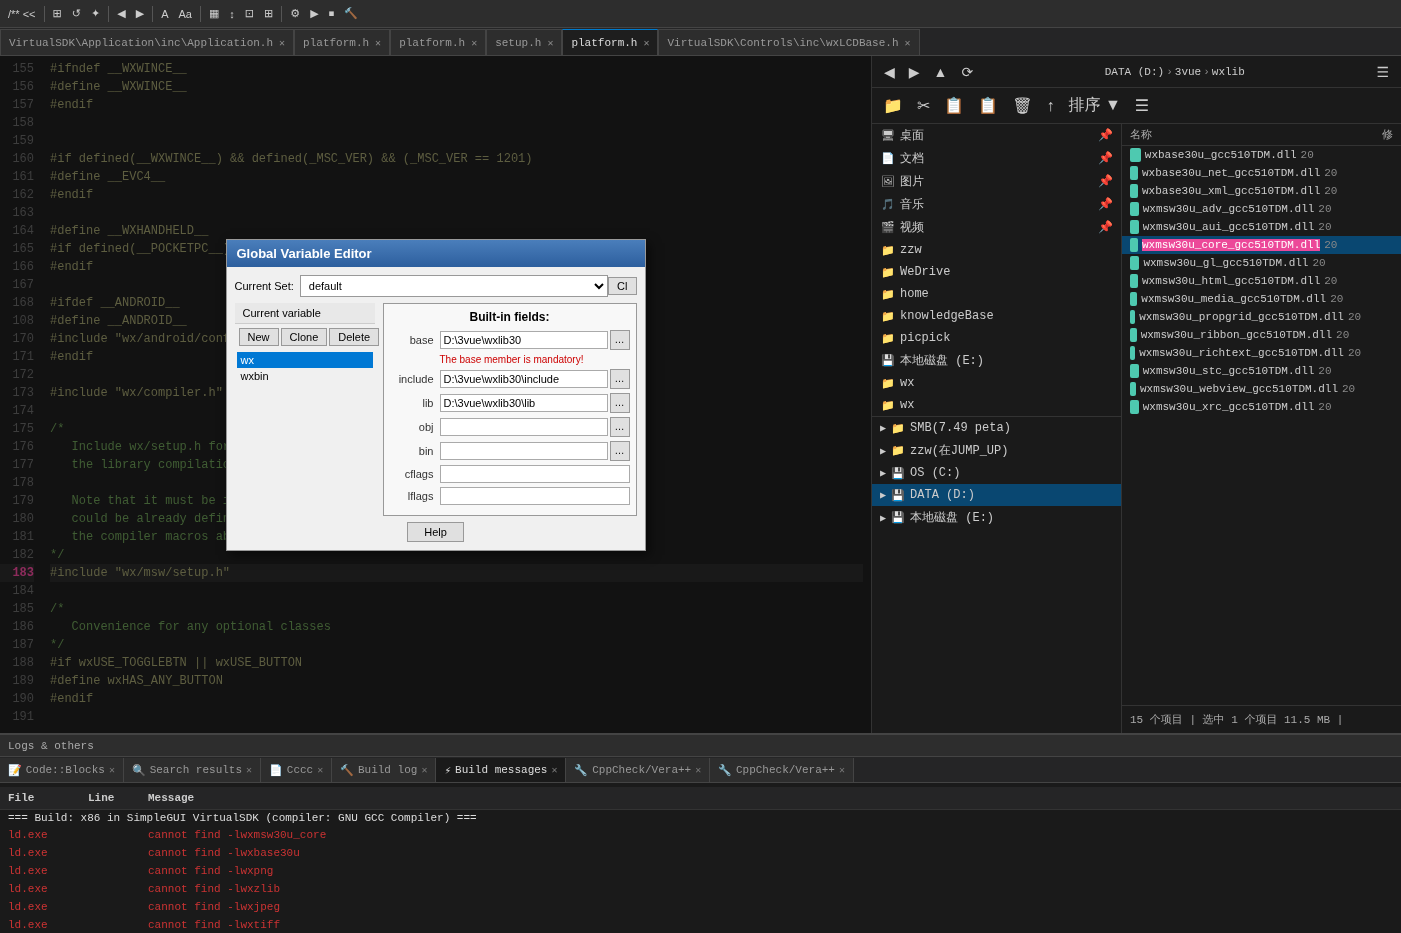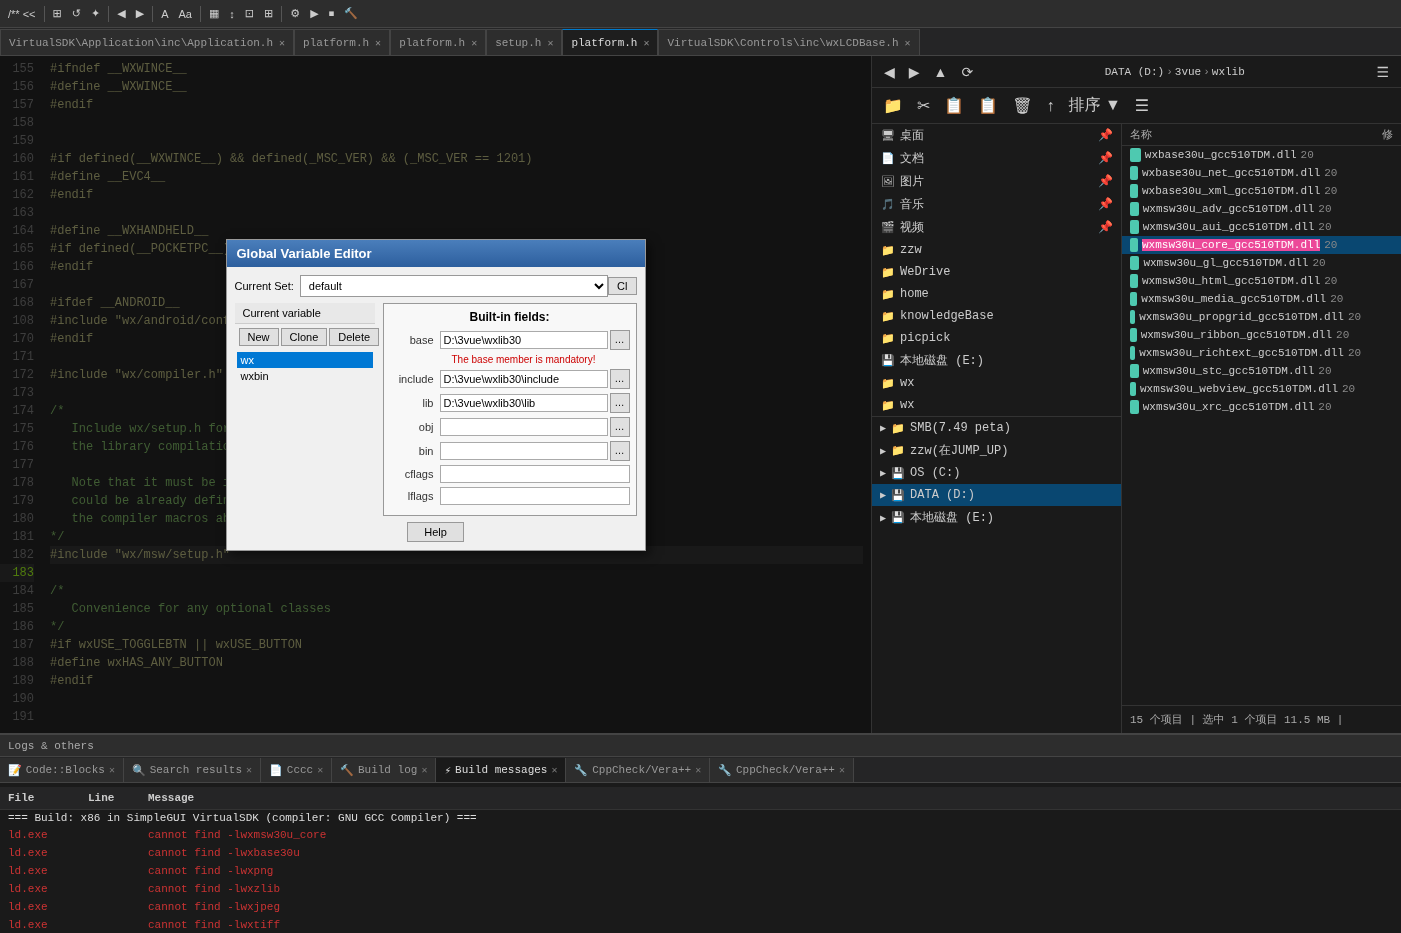--- a/index.html
+++ b/index.html
@@ -86,21 +86,21 @@
     .cv-btn { background: #e0e0e0; border: 1px solid #999; padding: 2px 8px; cursor: pointer; font-size: 11px; }
     .cv-list { min-height: 50px; padding: 2px; }
     .cv-item { padding: 2px 4px; cursor: pointer; font-size: 11px; }
     .cv-item.selected { background: #0078d4; color: white; }
 
     .builtin-section { border: 1px solid #999; background: #f8f8f8; padding: 6px; }
     .builtin-title { font-weight: bold; text-align: center; margin-bottom: 6px; font-size: 12px; }
     .builtin-row { display: flex; align-items: center; margin-bottom: 4px; }
     .builtin-label { width: 50px; font-size: 11px; color: #333; text-align: right; padding-right: 6px; }
     .builtin-input { flex: 1; height: 18px; border: 1px solid #aaa; background: white; padding: 0 3px; font-size: 11px; }
-    .builtin-note { color: #cc0000; font-size: 10px; margin-left: 12px; }
+    .builtin-note { color: #cc0000; font-size: 10px; margin-left: 0; }
 
     .dialog-current-set { display: flex; align-items: center; margin-bottom: 6px; }
     .cs-label { font-size: 11px; margin-right: 6px; }
     .cs-select { flex: 1; height: 22px; border: 1px solid #999; background: white; font-size: 11px; padding: 0 4px; }
     .cs-close { background: #e0e0e0; border: 1px solid #999; padding: 2px 8px; cursor: pointer; font-size: 11px; }
 
     .dialog-help-row { text-align: center; margin-top: 6px; }
     .help-btn { background: #e0e0e0; border: 1px solid #999; padding: 3px 16px; cursor: pointer; font-size: 11px; }
 
     ::-webkit-scrollbar { width: 8px; height: 8px; }
@@ -191,21 +191,21 @@
         <div>173</div>
         <div>174</div>
         <div>175</div>
         <div>176</div>
         <div>177</div>
         <div>178</div>
         <div>179</div>
         <div>180</div>
         <div>181</div>
         <div>182</div>
-        <div style="background:#2a2a2a; color:#84cc16;">183</div>
+        <div style="background:#2a2a2a; color:#ec4899;font-weight:bold;">183</div>
         <div>184</div>
         <div>185</div>
         <div>186</div>
         <div>187</div>
         <div>188</div>
         <div>189</div>
         <div>190</div>
         <div>191</div>
       </div>
       <div class="code-content">
@@ -216,20 +216,21 @@
         <div class="code-line">&nbsp;</div>
         <div class="code-line pp">#if defined(__WXWINCE__) &amp;&amp; defined(_MSC_VER) &amp;&amp; (_MSC_VER == 1201)</div>
         <div class="code-line pp">#define __EVC4__</div>
         <div class="code-line pp">#endif</div>
         <div class="code-line">&nbsp;</div>
         <div class="code-line pp">#define __WXHANDHELD__</div>
         <div class="code-line pp">#if defined(__POCKETPC__) || defined(__SMARTPHONE__) || defined(__WXGPE__)</div>
         <div class="code-line pp">#endif</div>
         <div class="code-line">&nbsp;</div>
         <div class="code-line pp">#ifdef __ANDROID__</div>
+        <div class="code-line pp">#define __ANDROID__</div>
         <div class="code-line pp">#include "wx/android/config_android.h"</div>
         <div class="code-line pp">#endif</div>
         <div class="code-line">&nbsp;</div>
         <div class="code-line pp">#include "wx/compiler.h"</div>
         <div class="code-line">&nbsp;</div>
         <div class="code-line comment">/*</div>
         <div class="code-line comment">   Include wx/setup.h for the Unix plat</div>
         <div class="code-line comment">   the library compilation options</div>
         <div class="code-line">&nbsp;</div>
         <div class="code-line comment">   Note that it must be included before</div>

